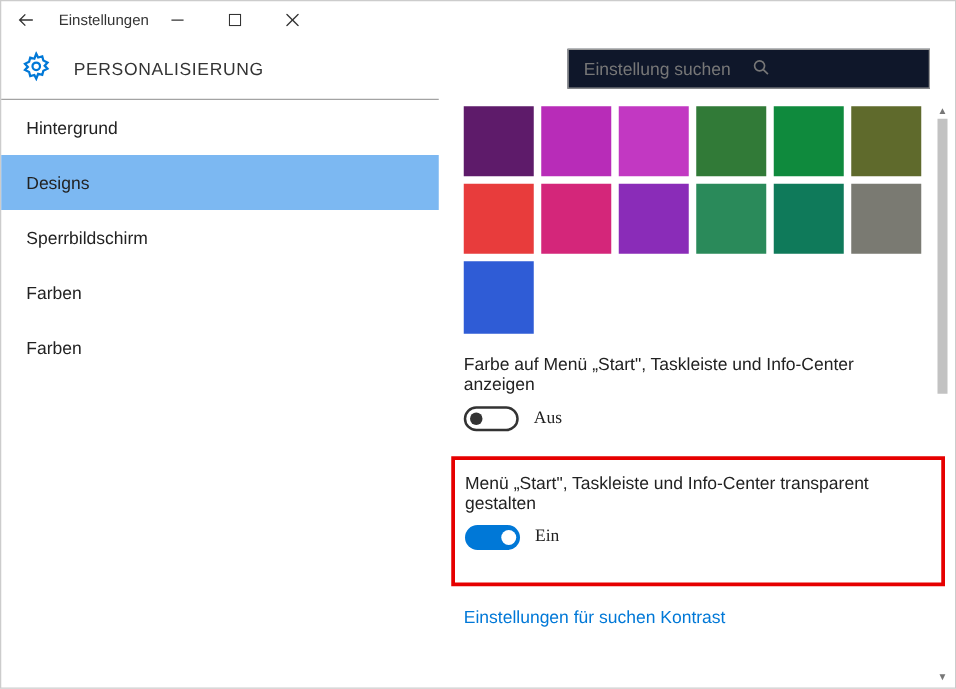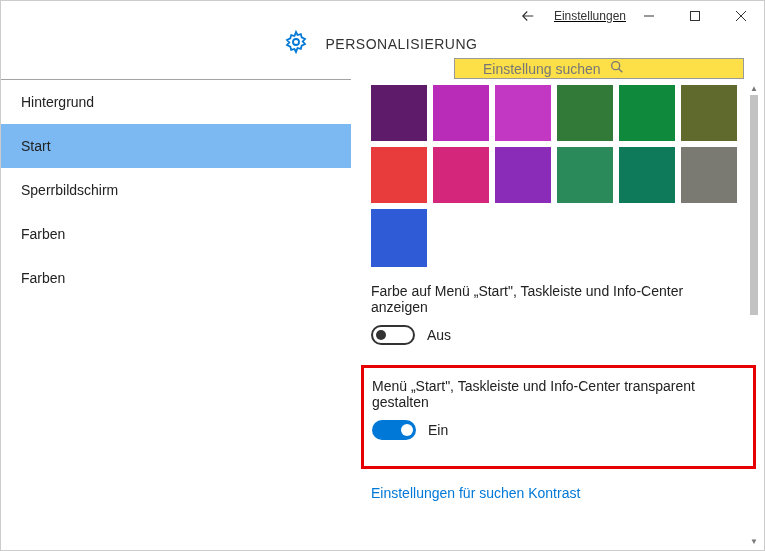--- a/index.html
+++ b/index.html
@@ -1,28 +1,28 @@
 <!DOCTYPE html>
 <html><head>
 <meta charset="utf-8">
 <style>
   * { box-sizing: border-box; margin: 0; padding: 0; font-family: "Segoe UI", Tahoma, sans-serif; }
   body { width: 765px; height: 551px; background: #fff; overflow: hidden; border: 1px solid #ccc; }
-  .titlebar { height: 30px; display: flex; align-items: center; justify-content: flex-end; padding: 0 0 0 8px; text-decoration: underline; }
+  .titlebar { height: 30px; display: flex; align-items: center; justify-content: flex-start; padding: 0 0 0 8px; }
   .titlebar-left { display: flex; align-items: center; gap: 14px; }
   .back-btn { width: 24px; height: 24px; display: flex; align-items: center; justify-content: center; font-size: 18px; }
   .titlebar-title { font-size: 12px; color: #333; }
   .titlebar-right { display: flex; }
   .win-btn { width: 46px; height: 30px; display: flex; align-items: center; justify-content: center; }
   .win-btn svg { width: 10px; height: 10px; }
-  .header { height: 48px; display: flex; align-items: center; justify-content: flex-end; padding: 0 20px 0 16px; flex-direction: column; }
+  .header { height: 48px; display: flex; align-items: center; justify-content: space-between; padding: 0 20px 0 16px; }
   .header-left { display: flex; align-items: center; gap: 18px; }
   .gear-icon { color: #0078d7; }
   .header-title { font-size: 14px; letter-spacing: 0.5px; color: #333; font-weight: 400; }
-  .search-box { width: 290px; height: 32px; border: 1px solid #999; background: #fde047; display: flex; align-items: center; justify-content: space-between; padding: 0 8px 0 28px; margin-left: auto; color: #777; font-size: 14px; }
+  .search-box { width: 290px; height: 32px; border: 1px solid #999; background: #0f172a; display: flex; align-items: center; justify-content: space-between; padding: 0 8px 0 12px; margin-left: auto; color: #777; font-size: 14px; }
   .search-box span { flex: 1; }
   .content { display: flex; height: calc(100% - 78px); position: relative; }
   .sidebar { width: 350px; border-top: 1px solid #a3a3a3; }
   .sidebar-item { padding: 14px 20px; font-size: 14px; color: #222; cursor: pointer; }
   .sidebar-item.selected { background: #7cb8f2; }
   .main { flex: 1; padding: 6px 20px 10px 20px; overflow: hidden; position: relative; }
   .scrollbar { position: absolute; right: 2px; top: 2px; bottom: 2px; width: 16px; background: transparent; }
   .scroll-track { position: absolute; top: 14px; bottom: 14px; left: 4px; right: 4px; }
   .scroll-thumb { position: absolute; top: 0; left: 0; right: 0; height: 50%; background: #c2c2c2; }
   .scroll-arrow { position: absolute; left: 0; right: 0; height: 14px; display: flex; align-items: center; justify-content: center; font-size: 8px; color: #777; }
@@ -32,21 +32,21 @@
   .swatch-row { display: flex; gap: 6px; }
   .swatch { width: 56px; height: 56px; }
   .swatch.last { width: 56px; height: 58px; }
   .setting-label { font-size: 14px; color: #222; margin-bottom: 10px; max-width: 340px; }
   .toggle-row { display: flex; align-items: center; gap: 12px; margin-bottom: 20px; }
   .toggle { width: 44px; height: 20px; border-radius: 10px; position: relative; }
   .toggle.off { border: 2px solid #333; background: #fff; }
   .toggle.off .knob { width: 10px; height: 10px; border-radius: 50%; background: #333; position: absolute; left: 3px; top: 3px; }
   .toggle.on { background: #0078d7; }
   .toggle.on .knob { width: 12px; height: 12px; border-radius: 50%; background: #fff; position: absolute; right: 3px; top: 4px; }
-  .toggle-state { font-size: 14px; color: #222; }
+  .toggle-state { font-size: 14px; color: #222; font-family: Liberation Serif, serif; }
   .highlight-box { border: 3px solid #e60000; padding: 10px 8px 6px 8px; margin-bottom: 16px; margin-left: -10px; margin-right: -12px; }
   .link-text { color: #0078d7; font-size: 14px; cursor: pointer; }
 </style>
 </head>
 <body>
 
 <div class="titlebar">
   <div class="titlebar-left">
     <div class="back-btn">
       <svg width="18" height="18" viewBox="0 0 24 24" fill="none" stroke="#333" stroke-width="1.5">
@@ -92,21 +92,21 @@
           <circle cx="10" cy="10" r="6"></circle>
           <line x1="20" y1="20" x2="14.5" y2="14.5"></line>
         </svg>
     </span>
   </div>
 </div>
 
 <div class="content">
   <div class="sidebar">
     <div class="sidebar-item">Hintergrund</div>
-    <div class="sidebar-item selected">Start</div>
+    <div class="sidebar-item selected">Designs</div>
     <div class="sidebar-item">Sperrbildschirm</div>
     <div class="sidebar-item">Farben</div>
     <div class="sidebar-item">Farben</div>
   </div>
 
   <div class="main">
     <div class="swatches">
       <div class="swatch-row" id="row0">
           <div class="swatch" style="background: rgb(94, 27, 106);"></div>
           <div class="swatch" style="background: rgb(184, 44, 184);"></div>

